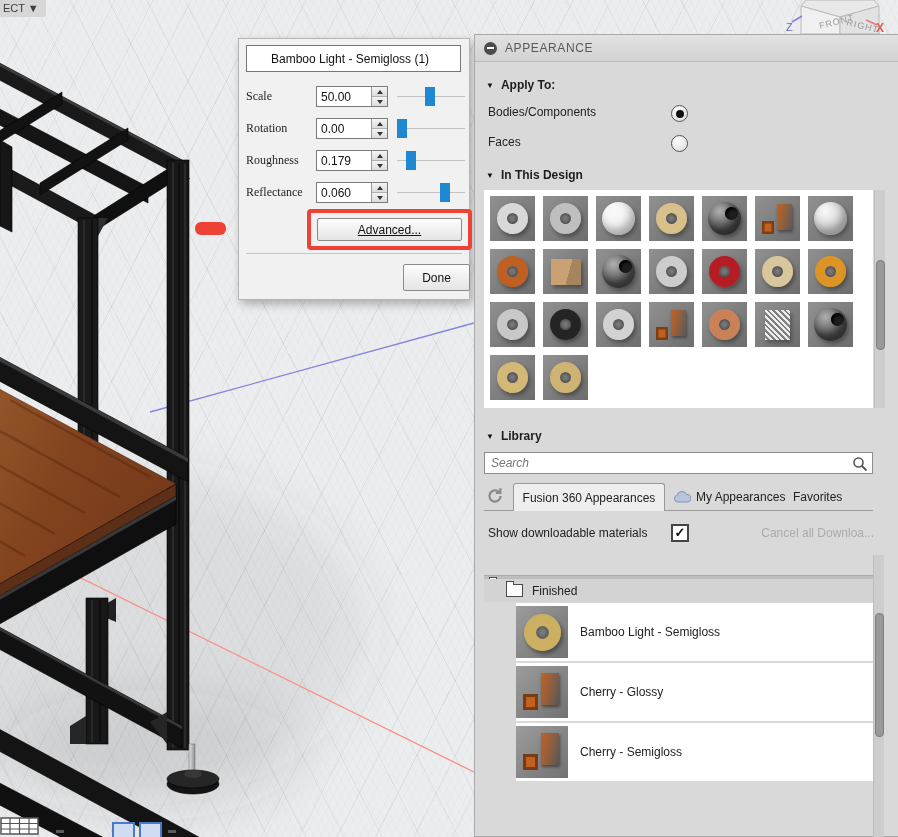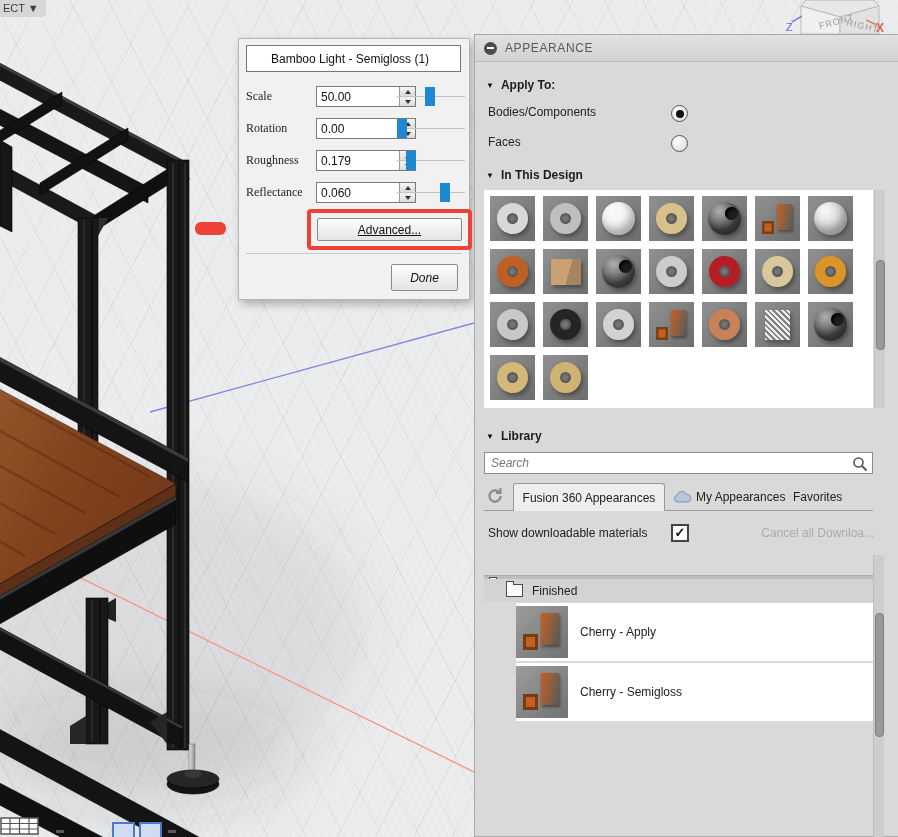--- a/index.html
+++ b/index.html
@@ -36,36 +36,36 @@
   .two-pane-ico{position:absolute;left:112px;bottom:-3px;display:flex;gap:4px;}
   .two-pane-ico .p{width:19px;height:14px;border:2px solid #4a79c8;background:#cfdcf2;}
 
   
   .dialog{position:absolute;left:238px;top:38px;width:230px;height:260px;background:#f1f1f1;
     border:1px solid #b5b5b5;box-shadow:3px 4px 9px rgba(0,0,0,0.28);font-size:12px;color:#1e1e1e;}
   .dlg-name{position:absolute;left:7px;top:6px;width:215px;height:27px;border:1px solid #767676;
     background:#fff;font:12px "Liberation Sans",sans-serif;padding:0 24px;box-sizing:border-box;color:#111;}
   .dlg-row{position:absolute;left:0;width:230px;height:22px;}
   .dlg-row .lbl{position:absolute;left:7px;top:3px;font-family:Liberation Serif, serif;}
-  .spin{position:absolute;left:77px;top:0;width:100px;height:21px;border:1px solid #7a7a7a;background:#fff;box-sizing:border-box;display:flex;}
+  .spin{position:absolute;left:77px;top:0;width:72px;height:21px;border:1px solid #7a7a7a;background:#fff;box-sizing:border-box;display:flex;}
   .spin input{flex:1;min-width:0;border:none;font:12px "Liberation Sans",sans-serif;padding:0 0 0 4px;outline:none;color:#111;}
   .spin .btns{width:15px;border-left:1px solid #9a9a9a;display:flex;flex-direction:column;}
   .spin .btns div{flex:1;background:linear-gradient(#f4f4f4,#dcdcdc);display:flex;align-items:center;justify-content:center;}
   .spin .btns div+div{border-top:1px solid #b0b0b0;}
   .tri-up{width:0;height:0;border-left:3px solid transparent;border-right:3px solid transparent;border-bottom:4px solid #333;}
   .tri-dn{width:0;height:0;border-left:3px solid transparent;border-right:3px solid transparent;border-top:4px solid #333;}
   .slider{position:absolute;left:158px;top:1px;width:68px;height:19px;}
   .slider .track{position:absolute;left:0;right:0;top:9px;height:1px;background:#c2c2c2;}
   .slider .handle{position:absolute;top:0;width:10px;height:19px;background:var(--accent-blue);left:calc(var(--p,50%) - 5px);}
   .btn{background:linear-gradient(#fdfdfd,#e4e4e4);border:1px solid #8a8a8a;border-radius:2px;
     font:12px "Liberation Sans",sans-serif;color:#111;display:flex;align-items:center;justify-content:center;}
   .advanced-btn{position:absolute;left:78px;top:179px;width:145px;height:23px;text-decoration:underline;}
   .red-box{position:absolute;left:68px;top:170px;width:157px;height:33px;border:4px solid var(--highlight-red);border-radius:4px;}
   .dlg-sep{position:absolute;left:7px;top:214px;width:216px;height:1px;background:#c6c6c6;}
-  .done-btn{position:absolute;left:152px;top:225px;width:67px;height:27px;font-style:italic;}
+  .done-btn{position:absolute;left:164px;top:225px;width:67px;height:27px;}
 
   
   .panel{position:absolute;left:474px;top:34px;width:424px;height:803px;background:#d9d9d9;
     border:1px solid #a8a8a8;border-right:none;box-sizing:border-box;font-size:12px;color:#222;text-decoration:underline;}
   .pnl-header{position:absolute;left:0;top:0;width:100%;height:26px;background:linear-gradient(#e1e1e1,#d2d2d2);
     border-bottom:1px solid #bcbcbc;display:flex;align-items:center;}
   .collapse-ico{width:13px;height:13px;border-radius:50%;background:#4c4c4c;margin-left:9px;position:relative;}
   .collapse-ico::after{content:"";position:absolute;left:3px;top:5.5px;width:7px;height:2px;background:#fff;}
   .pnl-title{margin-left:8px;color:#5a5a5a;letter-spacing:0.6px;}
   .sec-hdr{position:absolute;left:11px;font-weight:bold;color:#1d1d1d;display:flex;align-items:center;gap:7px;}
@@ -500,30 +500,38 @@
     </div>
     <div class="tree-row tree-finished">
       <span class="folder-ico" style="margin-left:22px"></span>
       <span>Finished</span>
     </div>
 
     <div class="lib-items" id="library-items">
         <div class="lib-row">
           <div class="lib-row-body">
             <div class="thumb">
-              <div class="t-furn t-cherry-furniture"></div>
-            </div>
-            <span class="lib-label">Cherry - Apply</span>
+              <div class="t-tan-torus"></div>
+            </div>
+            <span class="lib-label">Bamboo Light - Semigloss</span>
           </div>
         </div>
         <div class="lib-row">
           <div class="lib-row-body">
             <div class="thumb">
               <div class="t-furn t-cherry-furniture"></div>
             </div>
+            <span class="lib-label">Cherry - Glossy</span>
+          </div>
+        </div>
+        <div class="lib-row">
+          <div class="lib-row-body">
+            <div class="thumb">
+              <div class="t-furn t-cherry-furniture"></div>
+            </div>
             <span class="lib-label">Cherry - Semigloss</span>
           </div>
         </div>
       </div>
     <div class="vscroll" style="left:398px;top:520px;height:283px">
       <div class="vthumb" style="top:58px;height:122px"></div>
     </div>
   </div>
 </div>
 

